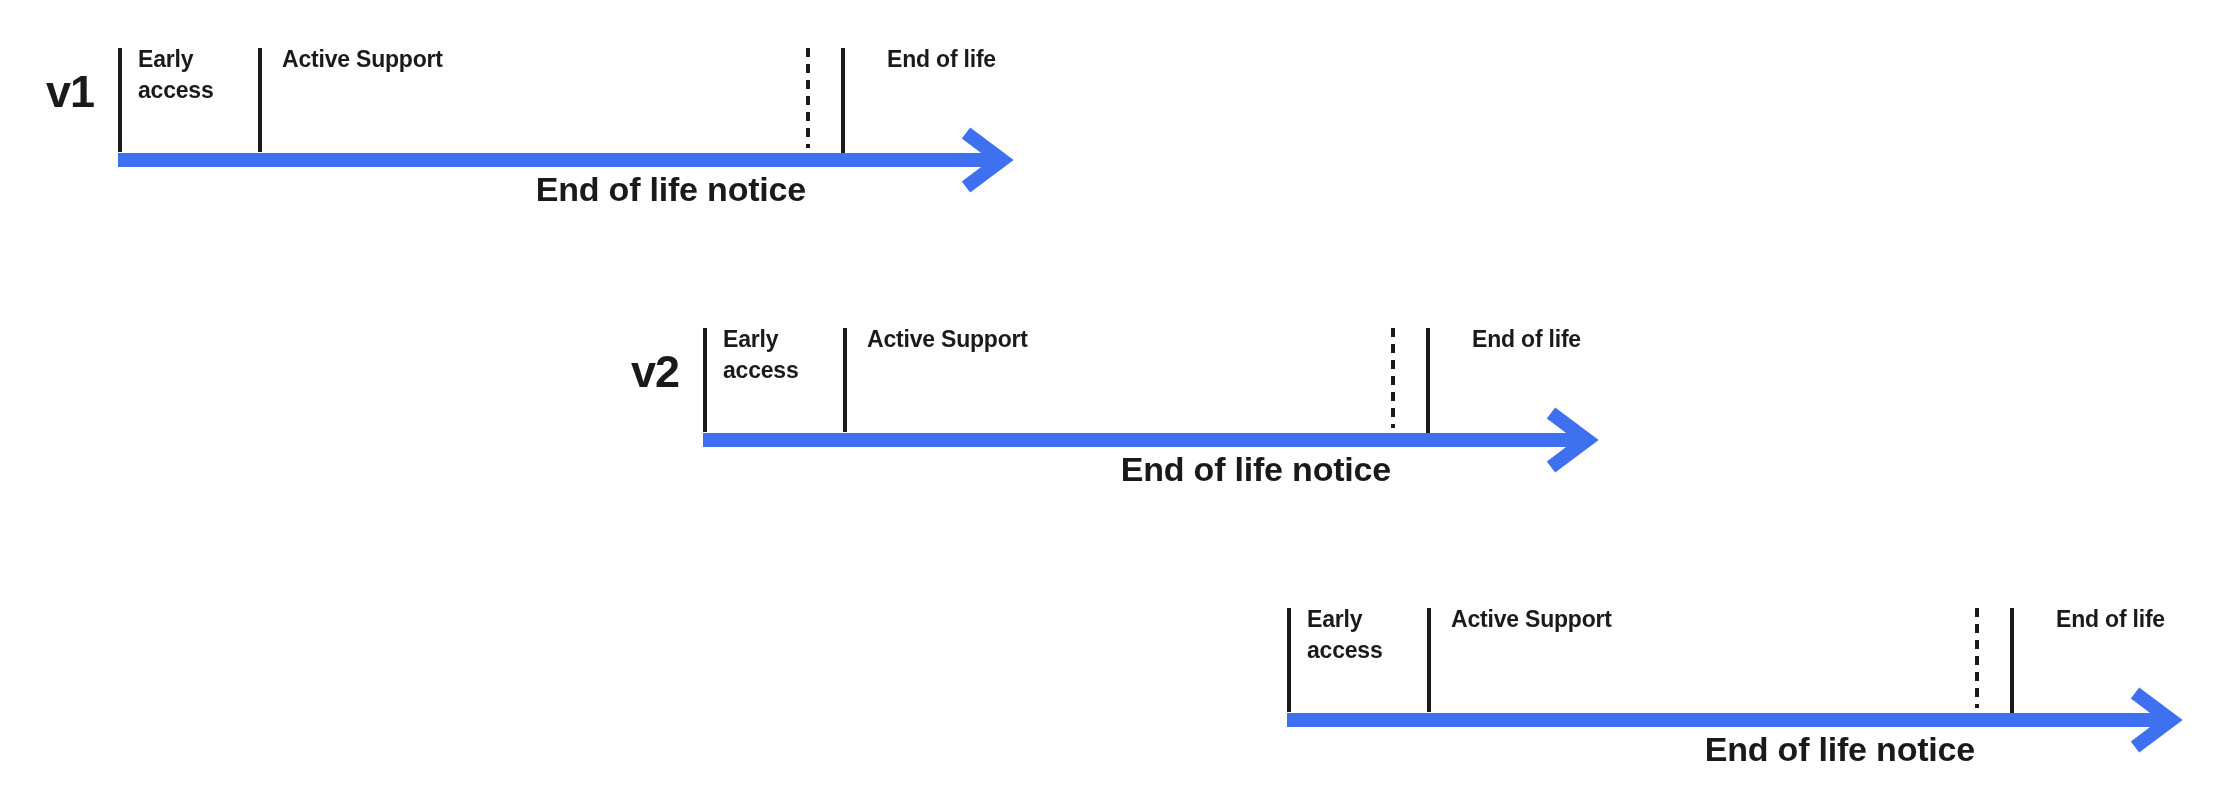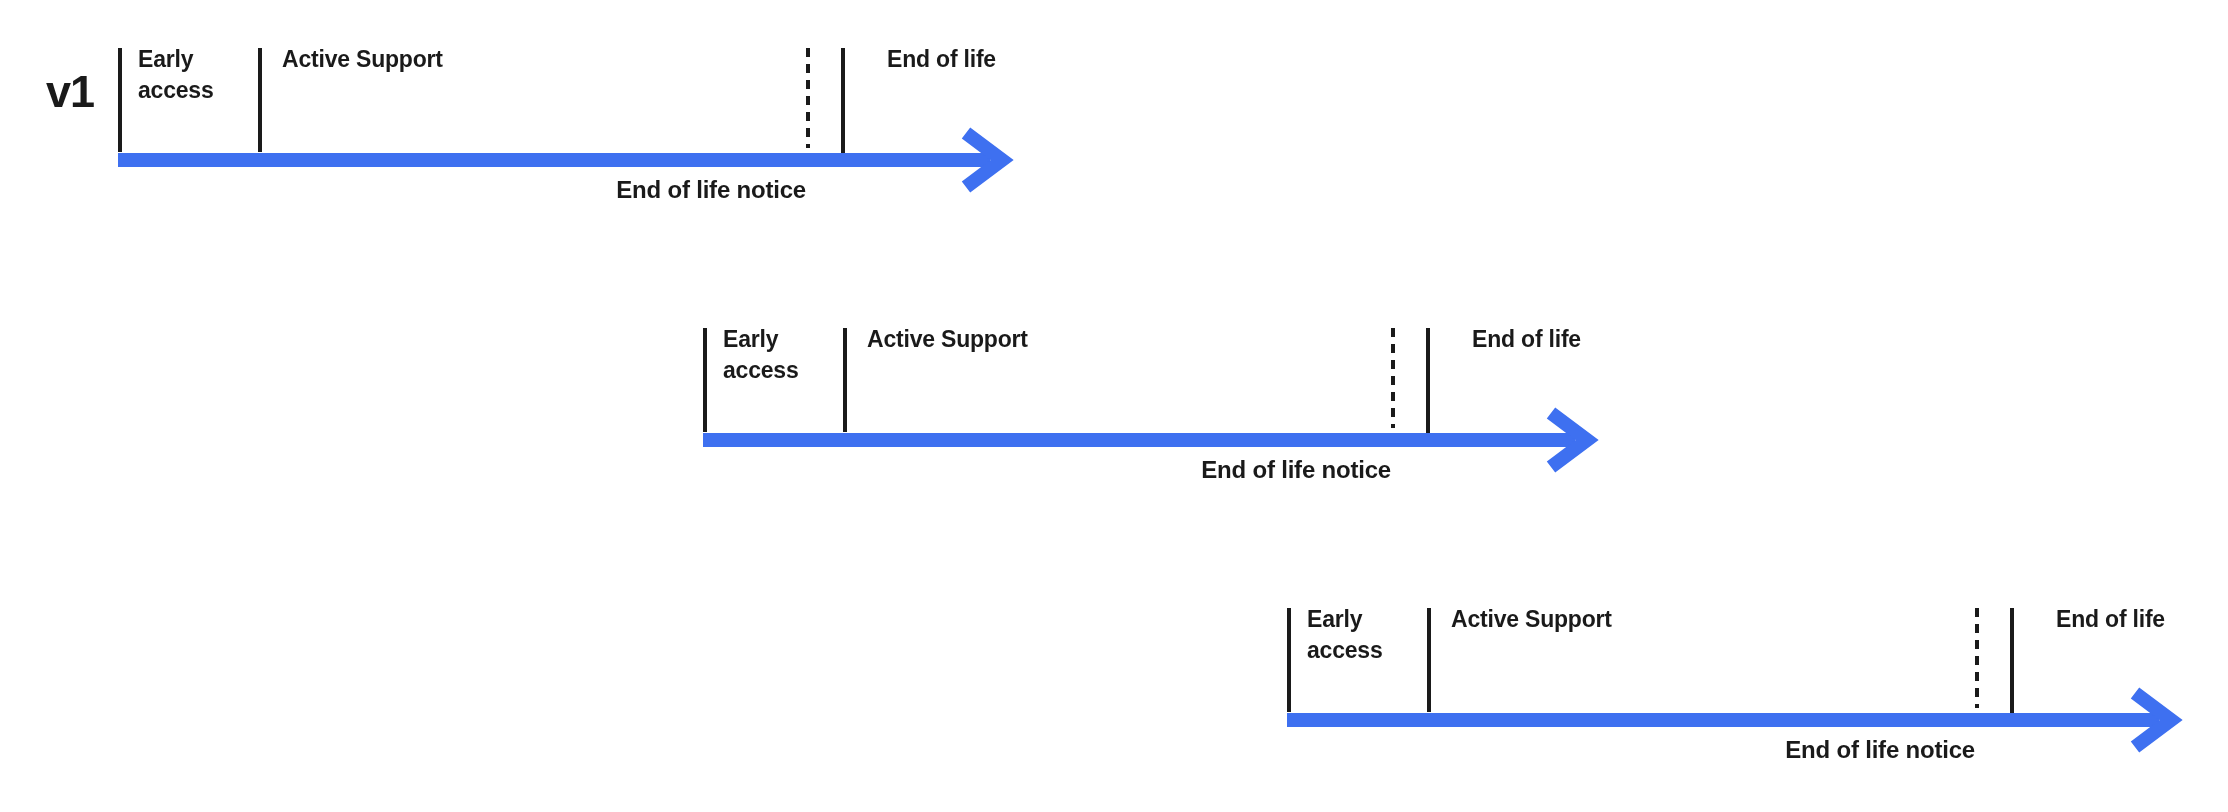--- a/index.html
+++ b/index.html
@@ -70,21 +70,21 @@
     left: 200px;
     top: 72px;
     overflow: visible;
   }
   .notice {
     position: absolute;
     left: 468px;
     width: 420px;
     top: 126px;
     text-align: right;
-    font-size: 24px;
+    font-size: 34px;
     line-height: 31px;
     font-weight: 700;
     white-space: nowrap;
     letter-spacing: -0.2px;
   }
 </style>
 </head>
 <body>
 
 <div class="row" id="row-v1">
@@ -98,20 +98,21 @@
   <div class="phase p-active">Active Support</div>
   <div class="phase p-eol">End of life</div>
   <svg class="arrow" width="910" height="80" viewBox="0 0 910 80">
     <line x1="0" y1="40" x2="872" y2="40" stroke-width="14" stroke="#3E70F0"></line>
     <polyline points="848,13 884,40 848,67" fill="none" stroke-width="14" stroke-linejoin="miter" stroke="#3E70F0"></polyline>
   </svg>
   <div class="notice">End of life notice</div>
 </div>
 
 <div class="row" id="row-v2">
+  <div class="vlabel">v2</div>
   <div class="tick t-start"></div>
   <div class="tick t-active"></div>
   <div class="tick-dashed"></div>
   <div class="tick t-eol"></div>
   <div class="phase p-early">Early
 access</div>
   <div class="phase p-active">Active Support</div>
   <div class="phase p-eol">End of life</div>
   <svg class="arrow" width="910" height="80" viewBox="0 0 910 80">
     <line x1="0" y1="40" x2="872" y2="40" stroke-width="14" stroke="#3E70F0"></line>

